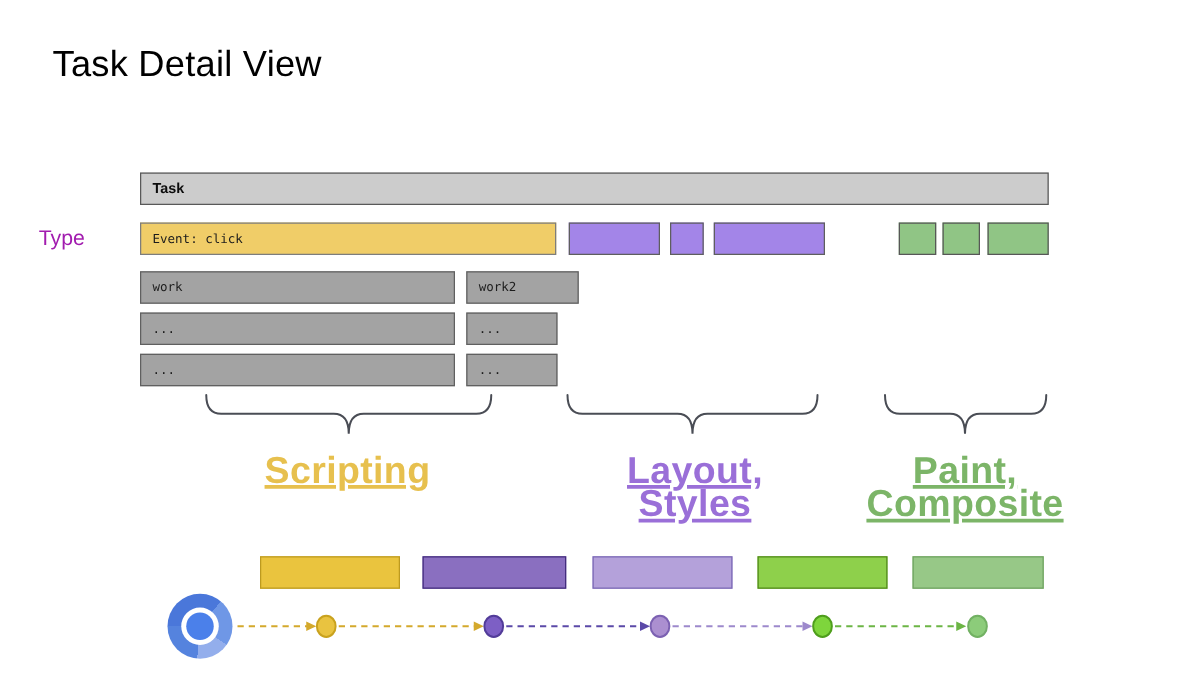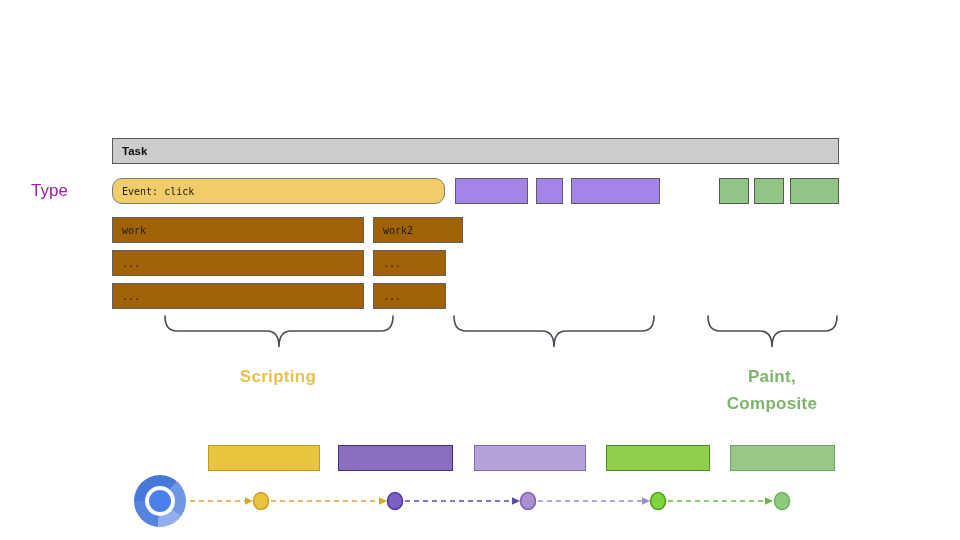--- a/index.html
+++ b/index.html
@@ -6,49 +6,50 @@
   .slide{position:relative;width:960px;height:540px;background:#ffffff;overflow:hidden;
          font-family:"Liberation Sans",sans-serif;}
   .title{position:absolute;left:42px;top:36px;font-size:29px;color:#000;letter-spacing:.2px;}
   .type-label{position:absolute;left:31px;top:181px;font-size:17px;color:#a21caf;}
   .bar{position:absolute;box-sizing:border-box;border:1.4px solid #6a6a6a;
        display:flex;align-items:center;text-align:right;}
   .bar span{font-family:"DejaVu Sans Mono",monospace;font-size:10px;color:#1c1c1c;padding-left:9px;}
   .task-bar{background:#cccccc;border-color:#595959;}
   .task-bar span{font-family:"Liberation Sans",sans-serif;font-weight:bold;font-size:11.5px;color:#0c0c0c;}
   .event-bar{background:#f0cd68;border-color:#7d7d7d;}
-  .blue-bar{background:#a16207;border-color:#606060;}
+  .blue-bar{background:#a3a3a3;border-color:#606060;}
   .purple-bar{background:#a385e8;border-color:#5e5e5e;}
   .green-bar{background:#90c585;border-color:#575757;}
   .braces{position:absolute;left:0;top:310px;}
   .group-label{position:absolute;top:363px;width:200px;text-align:center;
-               font-weight:bold;font-size:17px;line-height:27px;letter-spacing:.3px;}
+               font-weight:bold;font-size:30px;line-height:27px;letter-spacing:.3px;text-decoration:underline;}
   .group-label span{display:block;}
   .g-scripting{left:178px;color:#e7c04e;}
   .g-layout{left:456px;color:#9a6fd8;}
   .g-paint{left:672px;color:#7cb568;}
   .swatch{position:absolute;top:445px;height:26px;box-sizing:border-box;}
   .timeline-svg{position:absolute;left:0;top:470px;}
   .chromium-logo{position:absolute;left:134px;top:475px;width:52px;height:52px;border-radius:50%;
      background:conic-gradient(from -90deg,#4a77da 0 130deg,#6f97e6 130deg 215deg,#93aeec 215deg 275deg,#5583de 275deg 360deg);}
   .chromium-logo .ring{position:absolute;left:11px;top:11px;width:30px;height:30px;border-radius:50%;background:#ffffff;}
   .chromium-logo .core{position:absolute;left:15px;top:15px;width:22px;height:22px;border-radius:50%;background:#4b80ea;}
 </style>
 </head>
 <body>
 
 <div class="slide">
 
+  <div class="title">Task Detail View</div>
   <div class="type-label">Type</div>
 
   <div class="bar task-bar" style="left:112px;top:138px;width:727px;height:26px;">
     <span>Task</span>
   </div>
 
-  <div class="bar event-bar" style="left:112px;top:178px;width:333px;height:26px;border-radius:10px;">
+  <div class="bar event-bar" style="left:112px;top:178px;width:333px;height:26px;">
     <span>Event: click</span>
   </div>
   <div class="bar purple-bar" style="left:455px;top:178px;width:73px;height:26px;"></div>
   <div class="bar purple-bar" style="left:536px;top:178px;width:27px;height:26px;"></div>
   <div class="bar purple-bar" style="left:571px;top:178px;width:89px;height:26px;"></div>
   <div class="bar green-bar" style="left:719px;top:178px;width:30px;height:26px;"></div>
   <div class="bar green-bar" style="left:754px;top:178px;width:30px;height:26px;"></div>
   <div class="bar green-bar" style="left:790px;top:178px;width:49px;height:26px;"></div>
 
   <div class="bar blue-bar" style="left:112px;top:217px;width:252px;height:26px;">
@@ -74,20 +75,24 @@
     <g fill="none" stroke="#4a4d55" stroke-width="1.6" stroke-linecap="round">
       <path d="M165,6 Q165,21 177,21 L267,21 Q279,21 279,37 Q279,21 291,21 L381,21 Q393,21 393,6"></path>
       <path d="M454,6 Q454,21 466,21 L542,21 Q554,21 554,37 Q554,21 566,21 L642,21 Q654,21 654,6"></path>
       <path d="M708,6 Q708,21 720,21 L760,21 Q772,21 772,37 Q772,21 784,21 L825,21 Q837,21 837,6"></path>
     </g>
   </svg>
 
   <div class="group-label g-scripting">
     <span>Scripting</span>
     <span></span>
+  </div>
+  <div class="group-label g-layout">
+    <span>Layout,</span>
+    <span>Styles</span>
   </div>
   <div class="group-label g-paint">
     <span>Paint,</span>
     <span>Composite</span>
   </div>
 
   <div class="swatch" style="left:208px;width:112px;background:#eac43e;border:1.6px solid #bd9a1f;"></div>
   <div class="swatch" style="left:338px;width:115px;background:#8a6fc0;border:1.6px solid #432d7d;"></div>
   <div class="swatch" style="left:474px;width:112px;background:#b4a1da;border:1.6px solid #7b68b5;"></div>
   <div class="swatch" style="left:606px;width:104px;background:#8ed04b;border:1.6px solid #51891b;"></div>

